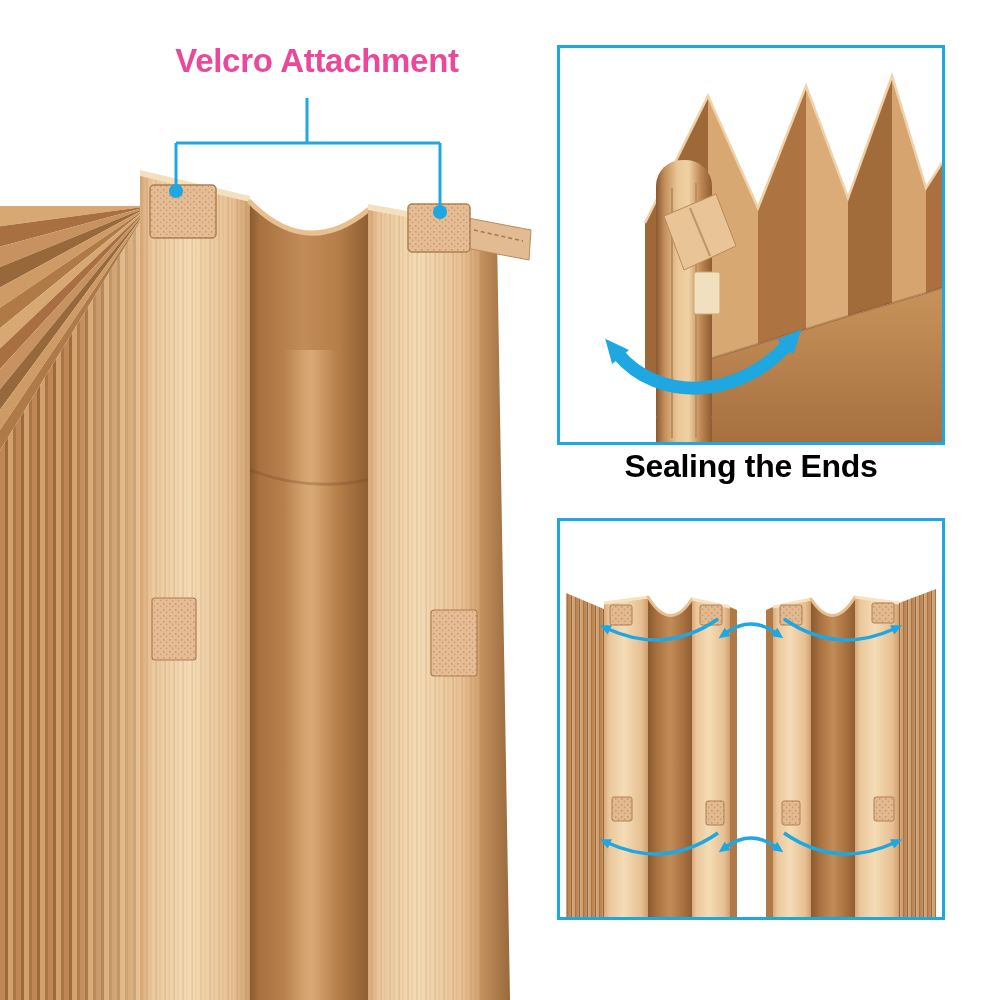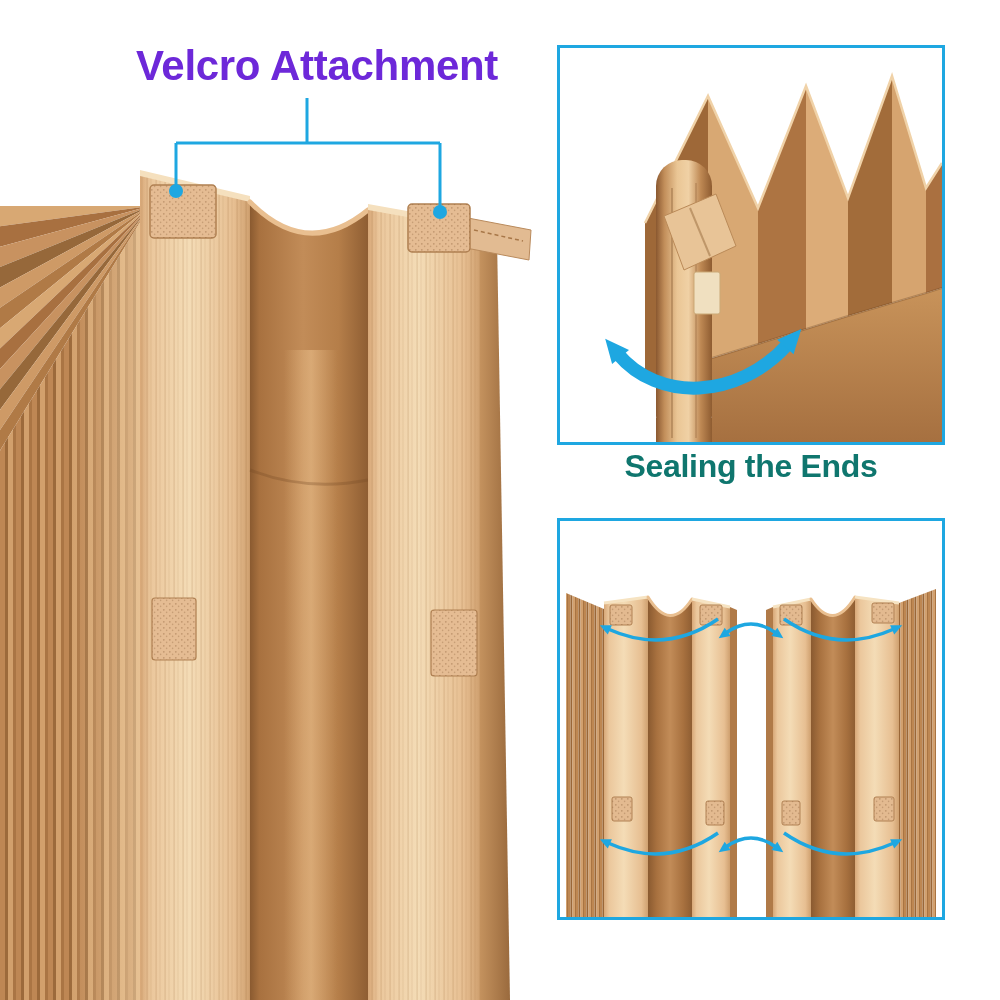--- a/index.html
+++ b/index.html
@@ -3,25 +3,25 @@
 <meta charset="utf-8">
 <style>
   :root { --accent:#1EA7E1; }
   html,body { margin:0; padding:0; background:#fff; }
   .stage {
     position:relative; width:1000px; height:1000px; background:#fff;
     overflow:hidden; font-family:"Liberation Sans", sans-serif;
   }
   .title {
     position:absolute; left:117px; top:42px; width:400px; text-align:center;
-    font-size:42px; font-weight:700; color:#6d28d9; letter-spacing:-0.3px;
+    font-size:33px; font-weight:700; color:#ec4899; letter-spacing:-0.3px;
   }
   .caption {
     position:absolute; text-align:center; font-size:32px; font-weight:700;
-    color:#0f766e; letter-spacing:-0.3px;
+    color:#000000; letter-spacing:-0.3px;
   }
   .cap-seal { left:557px; top:448px; width:388px; }
   .cap-connect { left:545px; top:922px; width:412px; }
   svg.layer { position:absolute; }
   .wall { left:0; top:140px; }
   .callout { left:0; top:0; }
   .inset {
     position:absolute; box-sizing:border-box; background:#fff;
     border:3px solid var(--accent);
   }

